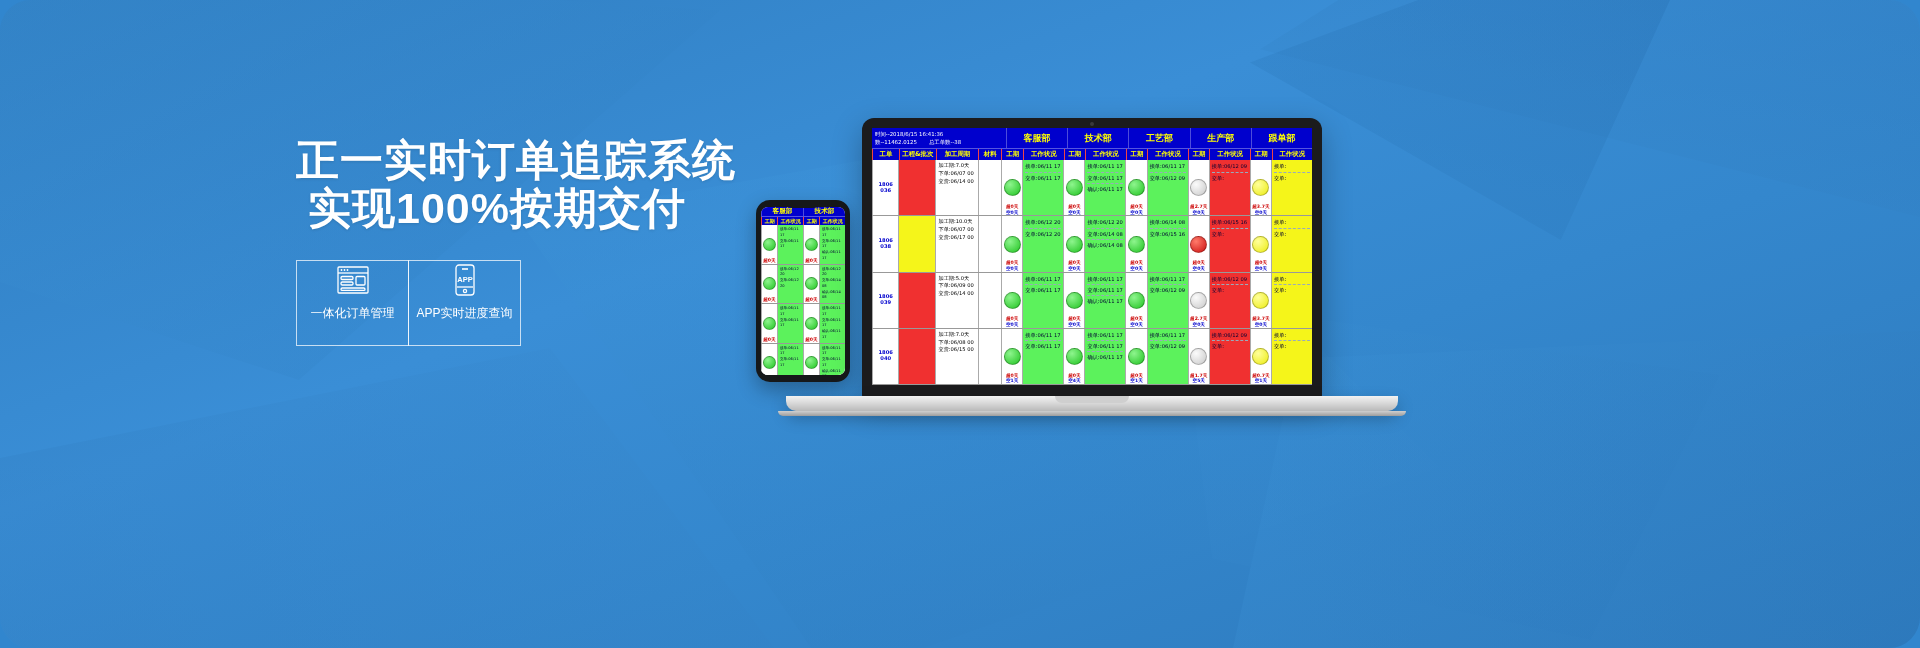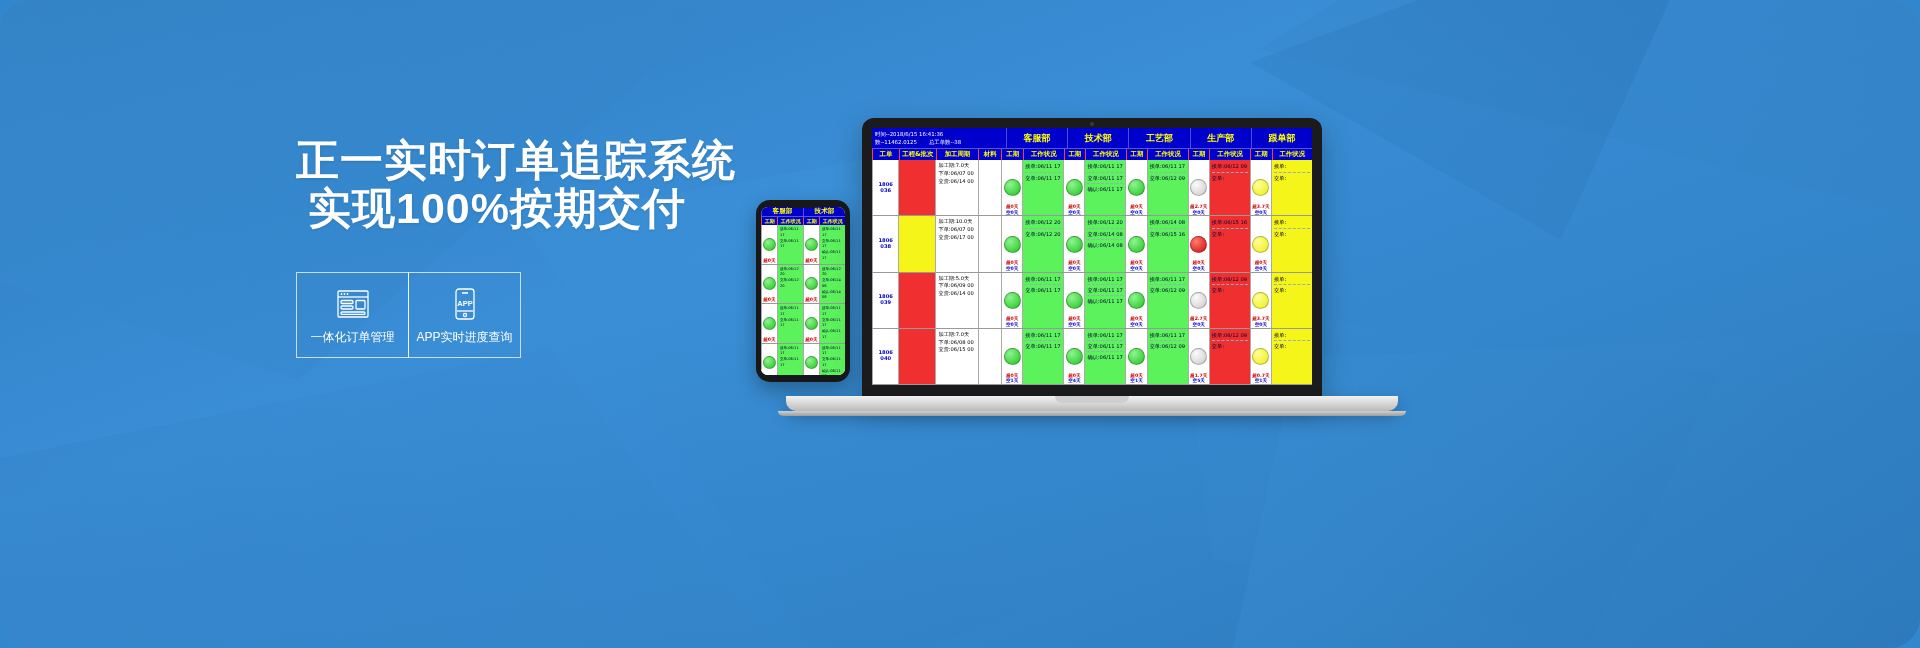--- a/index.html
+++ b/index.html
@@ -38,21 +38,21 @@
 
   
   .copy{position:absolute;left:296px;top:136px;width:440px;}
   .headline{color:#fff;font-weight:bold;font-size:43px;line-height:1.12;
             letter-spacing:1px;text-shadow:0 1px 3px rgba(0,0,0,.12);}
   .headline .l2{display:block;margin-left:12px;}
 
   .features{position:absolute;left:296px;top:260px;display:flex;}
   .feature{width:111px;height:84px;border:1px solid rgba(255,255,255,.72);
            display:flex;flex-direction:column;align-items:center;
-           justify-content:center;margin-right:-1px;margin-top:12px;}
+           justify-content:flex-start;margin-right:-1px;}
   .feature .ficon{height:38px;display:flex;align-items:center;justify-content:center;}
   .feature .flabel{color:#fff;font-size:12px;margin-top:6px;white-space:nowrap;}
 
   
   .laptop{position:absolute;left:862px;top:118px;width:460px;height:300px;}
   .lid{position:absolute;left:0;top:0;width:460px;height:281px;
        background:#1b1b1d;border-radius:12px 12px 4px 4px;
        box-shadow:0 10px 30px rgba(0,0,0,.28);padding:10px 10px 14px;
        box-sizing:border-box;}
   .cam{position:absolute;left:50%;top:4px;transform:translateX(-50%);

